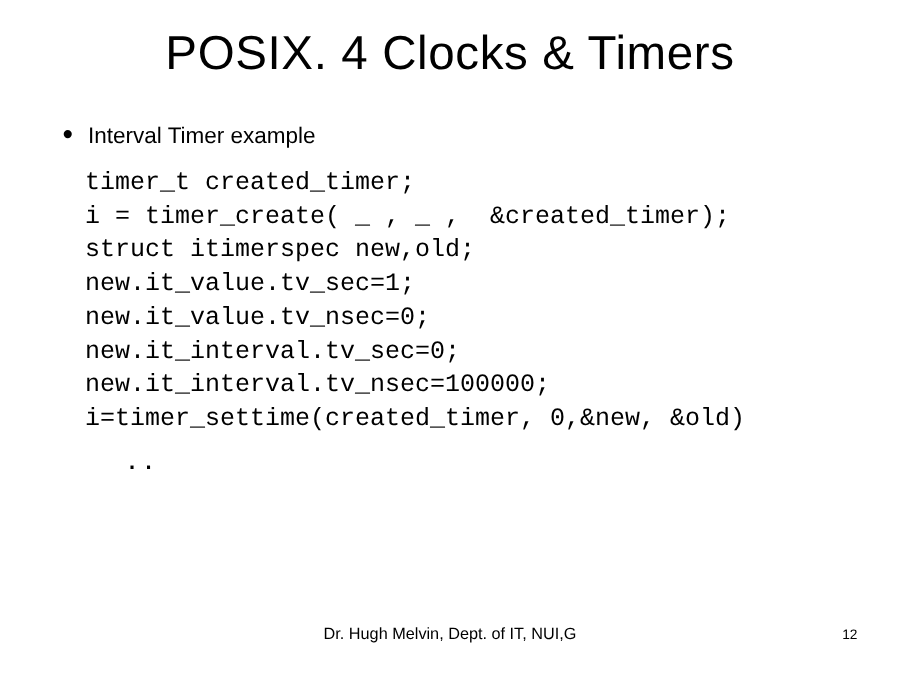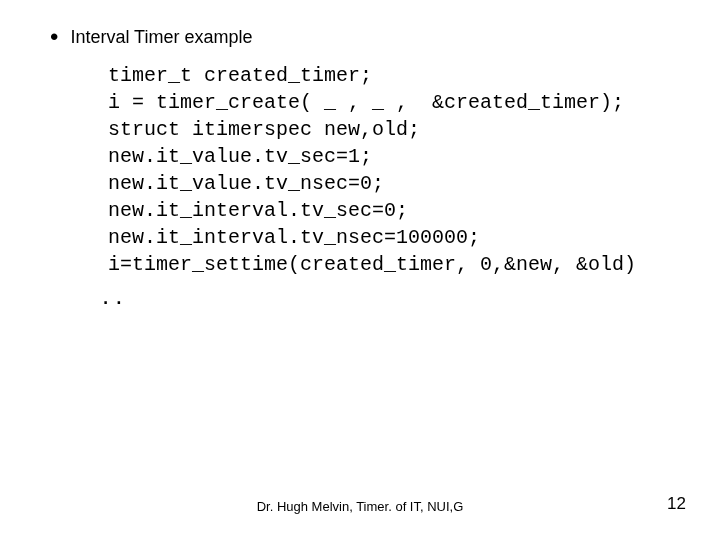--- a/index.html
+++ b/index.html
@@ -29,21 +29,21 @@
     margin-right: 12px;
   }
   .bullet-text {
     font-size: 18px;
     line-height: 30px;
   }
   .code-block {
     font-family: "Courier New", Courier, monospace;
     font-size: 20px;
     line-height: 27px;
-    margin-left: 68px;
+    margin-left: 28px;
     white-space: pre;
   }
   .dots {
     font-family: Arial, Helvetica, sans-serif;
     font-size: 26px;
     line-height: 30px;
     margin-left: 62px;
     letter-spacing: 6px;
     margin-top: 2px;
     margin-bottom: 2px;
@@ -53,38 +53,39 @@
     bottom: 26px;
     left: 0;
     width: 720px;
     text-align: center;
     font-size: 13px;
   }
   .pagenum {
     position: absolute;
     bottom: 26px;
     right: 34px;
-    font-size: 17px;
+    font-size: 11px;
   }
 </style>
 </head>
 <body>
 
 <div class="slide">
+  <h1 class="title">POSIX. 4 Clocks &amp; Timers</h1>
 
   <div class="bullet-row">
     <span class="bullet-dot">•</span>
     <span class="bullet-text">Interval Timer example</span>
   </div>
 
   <div class="code-block">timer_t created_timer;
 i = timer_create( _ , _ ,  &amp;created_timer);
 struct itimerspec new,old;
 new.it_value.tv_sec=1;
 new.it_value.tv_nsec=0;
 new.it_interval.tv_sec=0;
 new.it_interval.tv_nsec=100000;
 i=timer_settime(created_timer, 0,&amp;new, &amp;old)</div>
   <div class="dots">..</div>
 
-  <div class="footer">Dr. Hugh Melvin, Timer. of IT, NUI,G</div>
+  <div class="footer">Dr. Hugh Melvin, Dept. of IT, NUI,G</div>
   <div class="pagenum">12</div>
 </div>
 
 </body></html>

